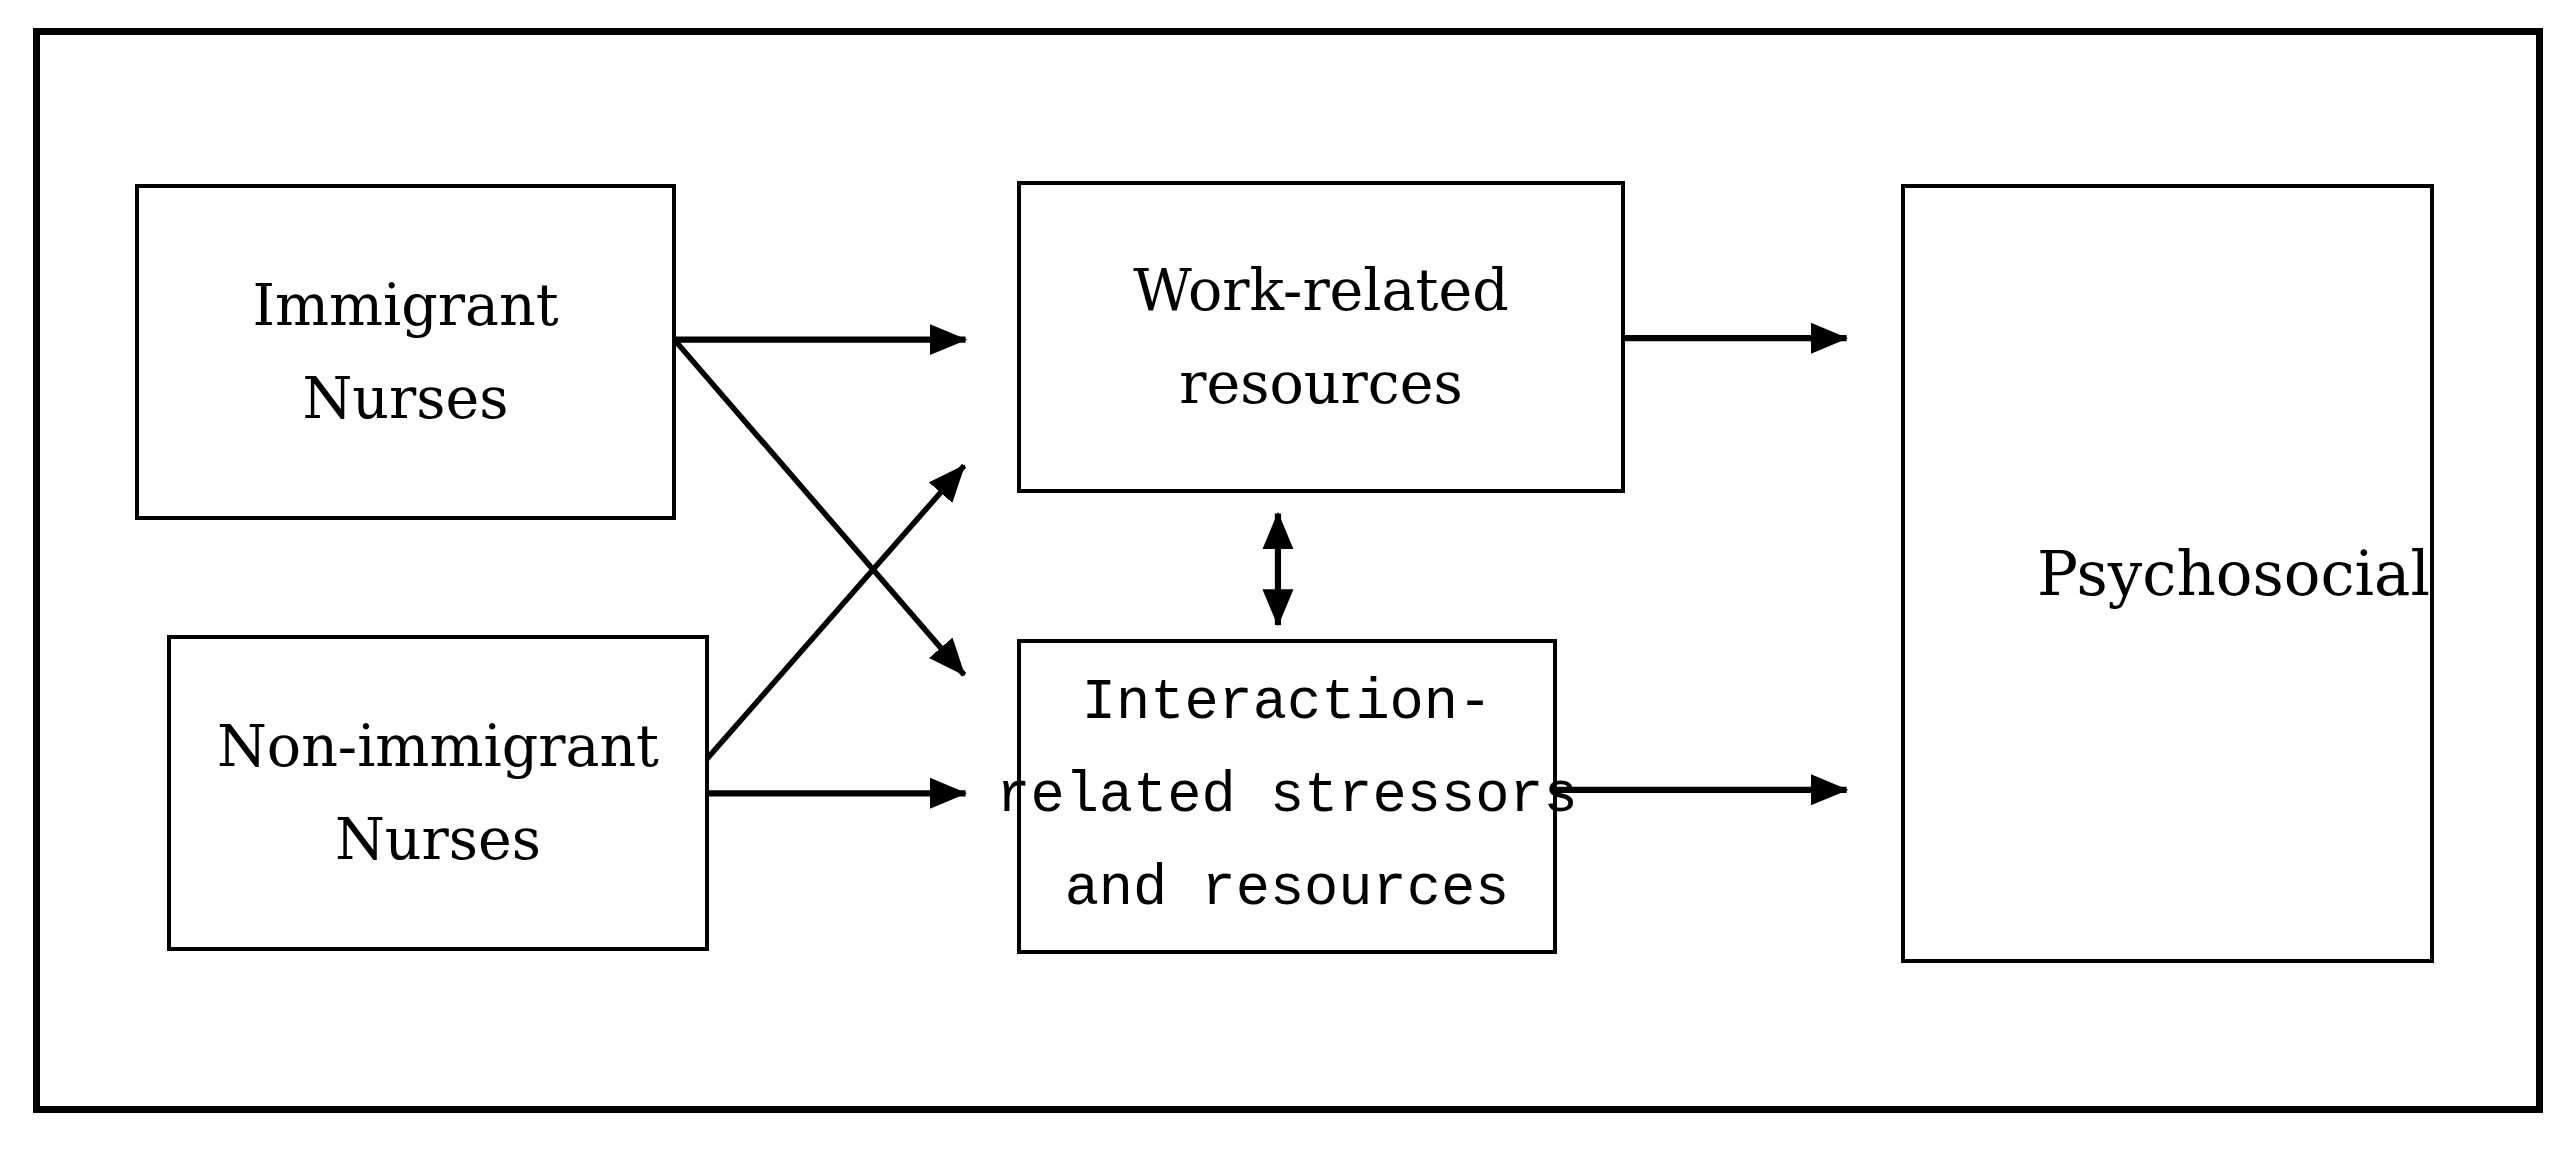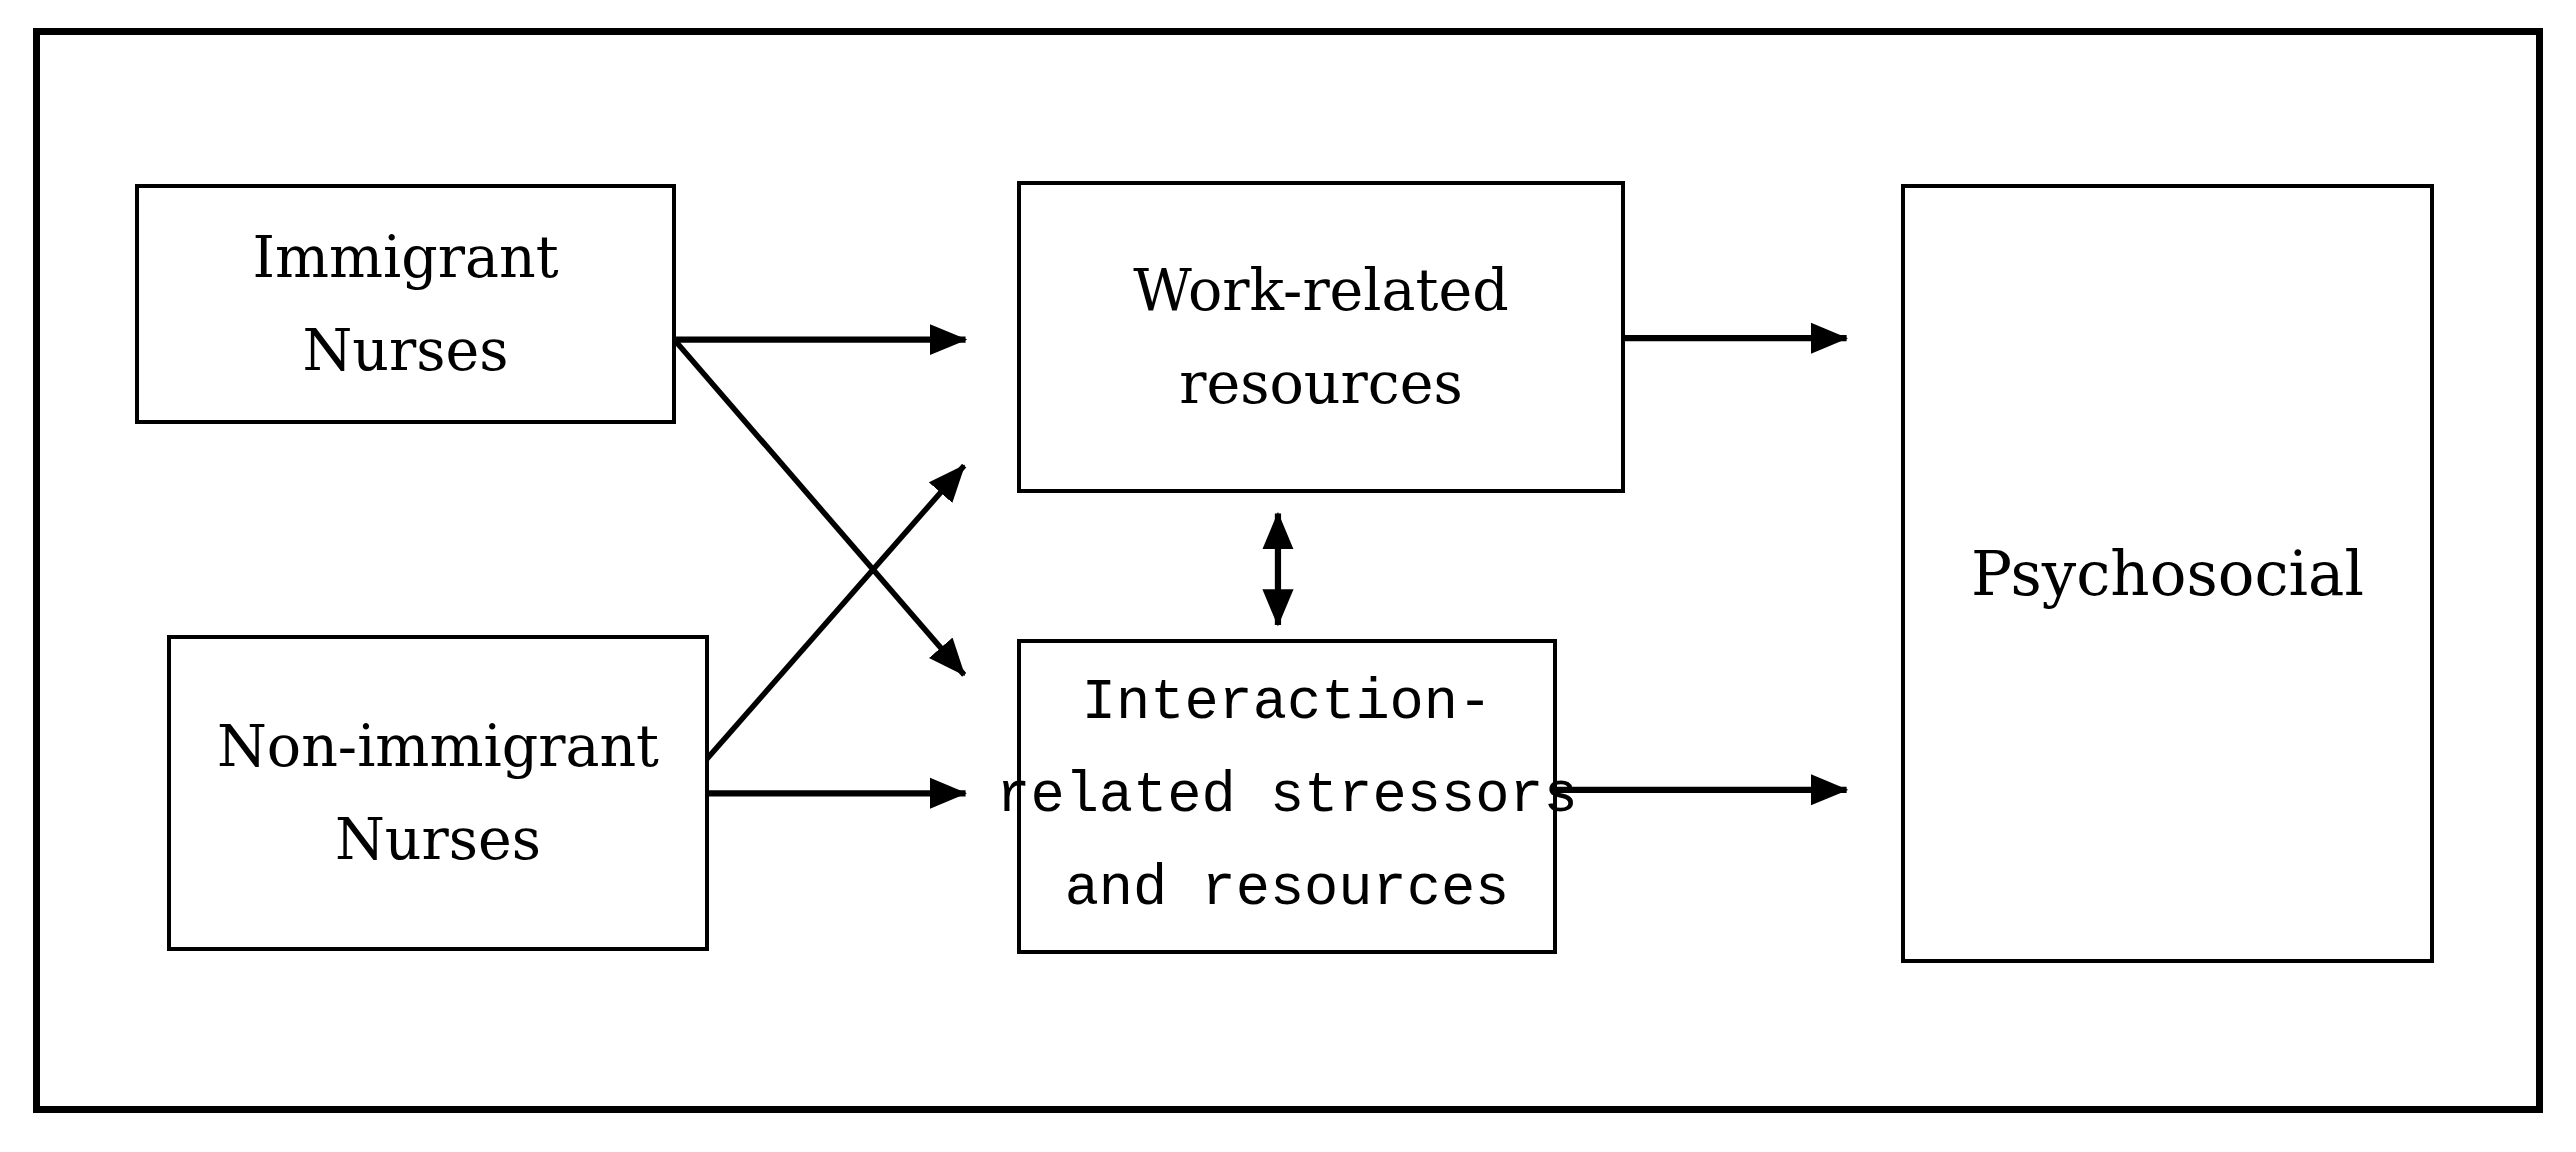--- a/index.html
+++ b/index.html
@@ -5,26 +5,26 @@
   html,body{margin:0;padding:0;background:#ffffff;}
   body{width:2576px;height:1153px;position:relative;overflow:hidden;
        font-family:"DejaVu Serif","Liberation Serif",serif;color:#000;}
   .frame{position:absolute;left:33px;top:28px;width:2510px;height:1085px;
          border:7px solid #000;box-sizing:border-box;background:#ffffff;}
   .edges{position:absolute;left:0;top:0;width:2576px;height:1153px;display:block;}
   .node{position:absolute;box-sizing:border-box;border:4.8px solid #000;background:#ffffff;
         display:flex;flex-direction:column;align-items:center;justify-content:center;
         text-align:center;font-size:57px;line-height:93px;}
   .node span{display:block;white-space:nowrap;}
-  #n-immigrant{left:135px;top:184px;width:541px;height:240px;text-align:right;}
+  #n-immigrant{left:135px;top:184px;width:541px;height:336px;text-align:right;}
   #n-nonimmigrant{left:135px;top:635px;width:542px;height:316px;margin-left:32px;}
   #n-work{left:1017px;top:181px;width:608px;height:312px;}
   #n-interaction{left:1017px;top:639px;width:540px;height:315px;font-family:Liberation Mono, monospace;}
   #n-psychosocial{left:1901px;top:184px;width:533px;height:779px;
-                  font-size:61px;line-height:90px;}
+                  font-size:61px;line-height:90px;align-items:flex-end;}
 </style>
 </head>
 <body>
 
 <div class="frame"></div>
 
 <svg class="edges" viewBox="0 0 3719 1664" xmlns="http://www.w3.org/2000/svg">
   <defs>
     <marker id="ah" viewBox="0 0 12 10" refX="11.5" refY="5" markerUnits="userSpaceOnUse" markerWidth="54" markerHeight="46" orient="auto-start-reverse">
       <path d="M0,0 L12,5 L0,10 z" fill="#000000"></path>

